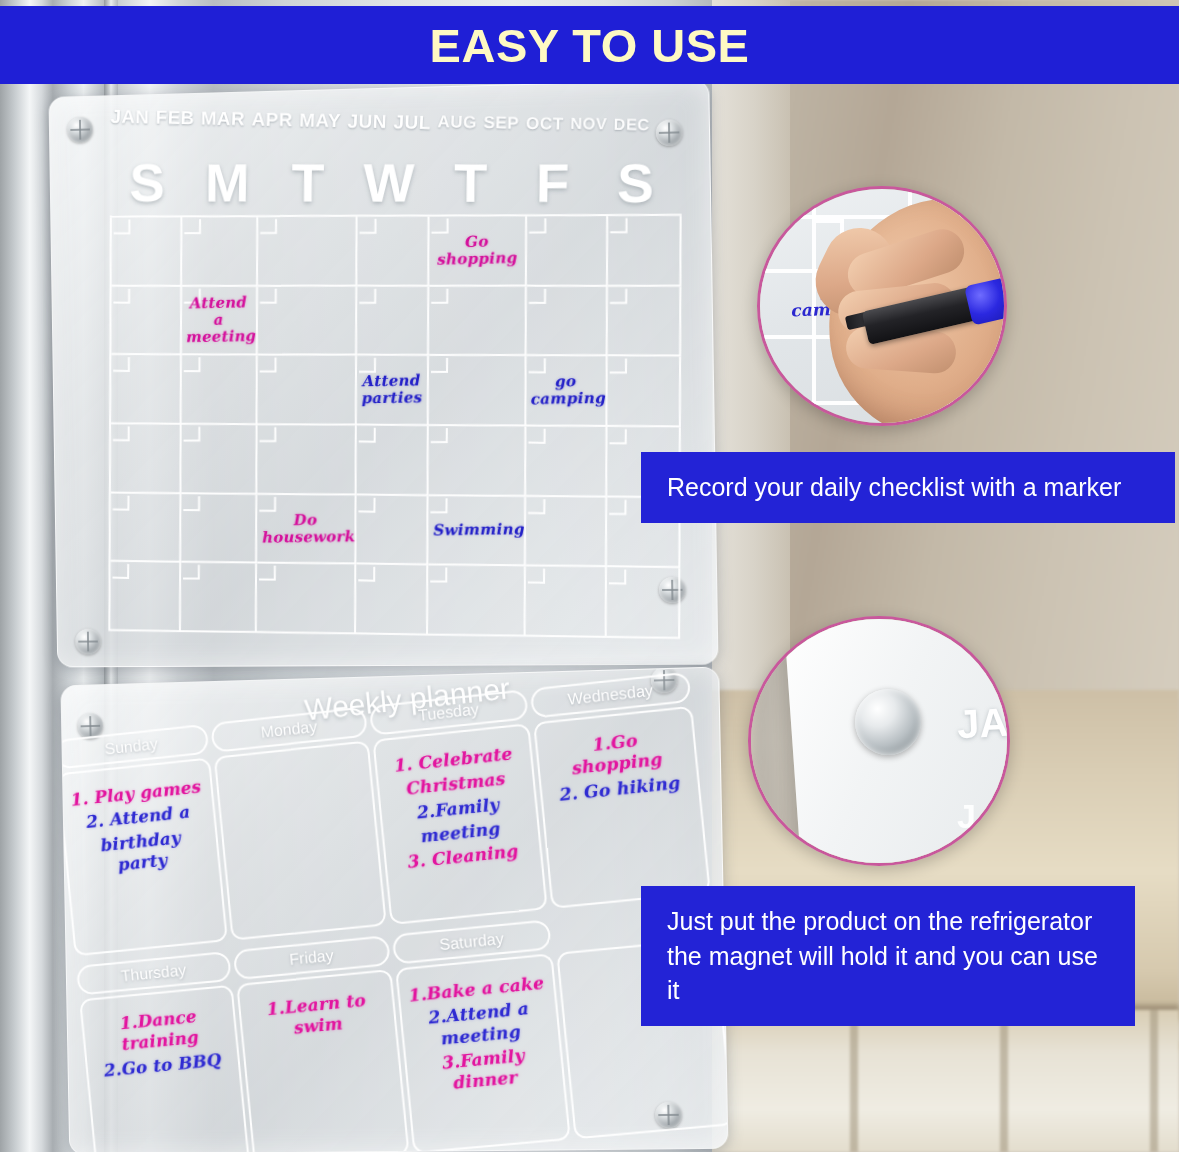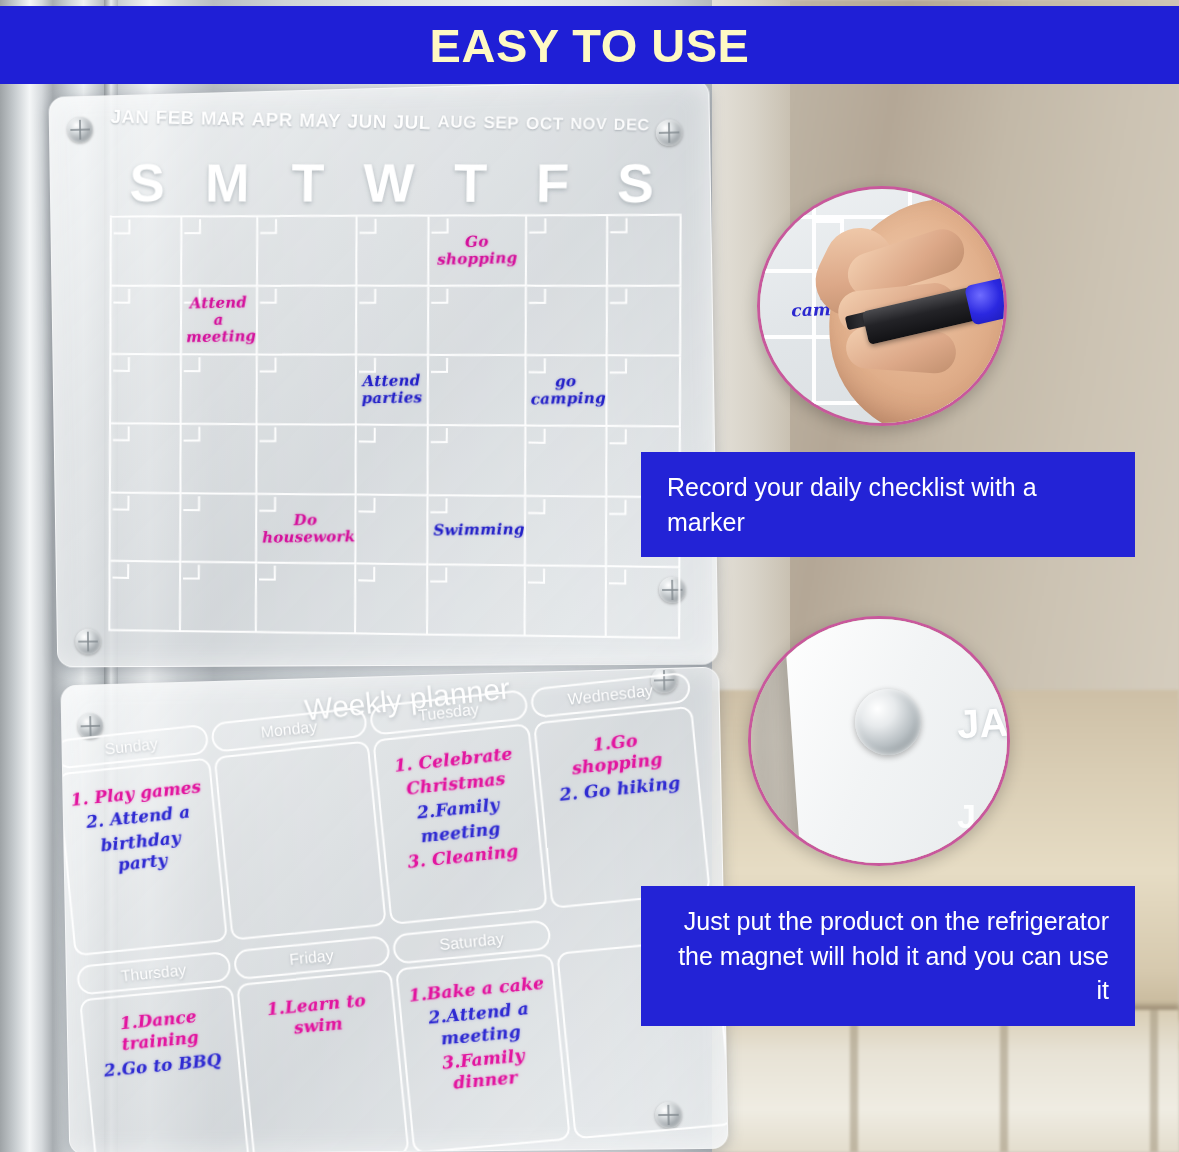--- a/index.html
+++ b/index.html
@@ -273,22 +273,22 @@
   .cm-i {
     position:absolute; left: 206px; top: 178px; color:#fff; font-size: 34px;
     font-weight: bold; opacity: .9;
   }
 
   
   .caption {
     position: absolute; z-index: 35; background: #2323d6;
     color: #fff; padding: 18px 26px; line-height: 1.38;
   }
-  .cap1 { left: 641px; top: 452px; width: 494px; font-size: 25px; }
-  .cap2 { left: 641px; top: 886px; width: 494px; font-size: 25px; text-align: right; }
+  .cap1 { left: 641px; top: 452px; width: 534px; font-size: 25px; }
+  .cap2 { left: 641px; top: 886px; width: 494px; font-size: 25px; }
 </style>
 </head>
 <body>
 
 <div class="bg">
   <div class="bg-wall"></div>
   <div class="bg-wall2"></div>
   <div class="bg-counter"></div>
   <div class="bg-shelfdark"></div>
   <div class="bg-counterline"></div>

